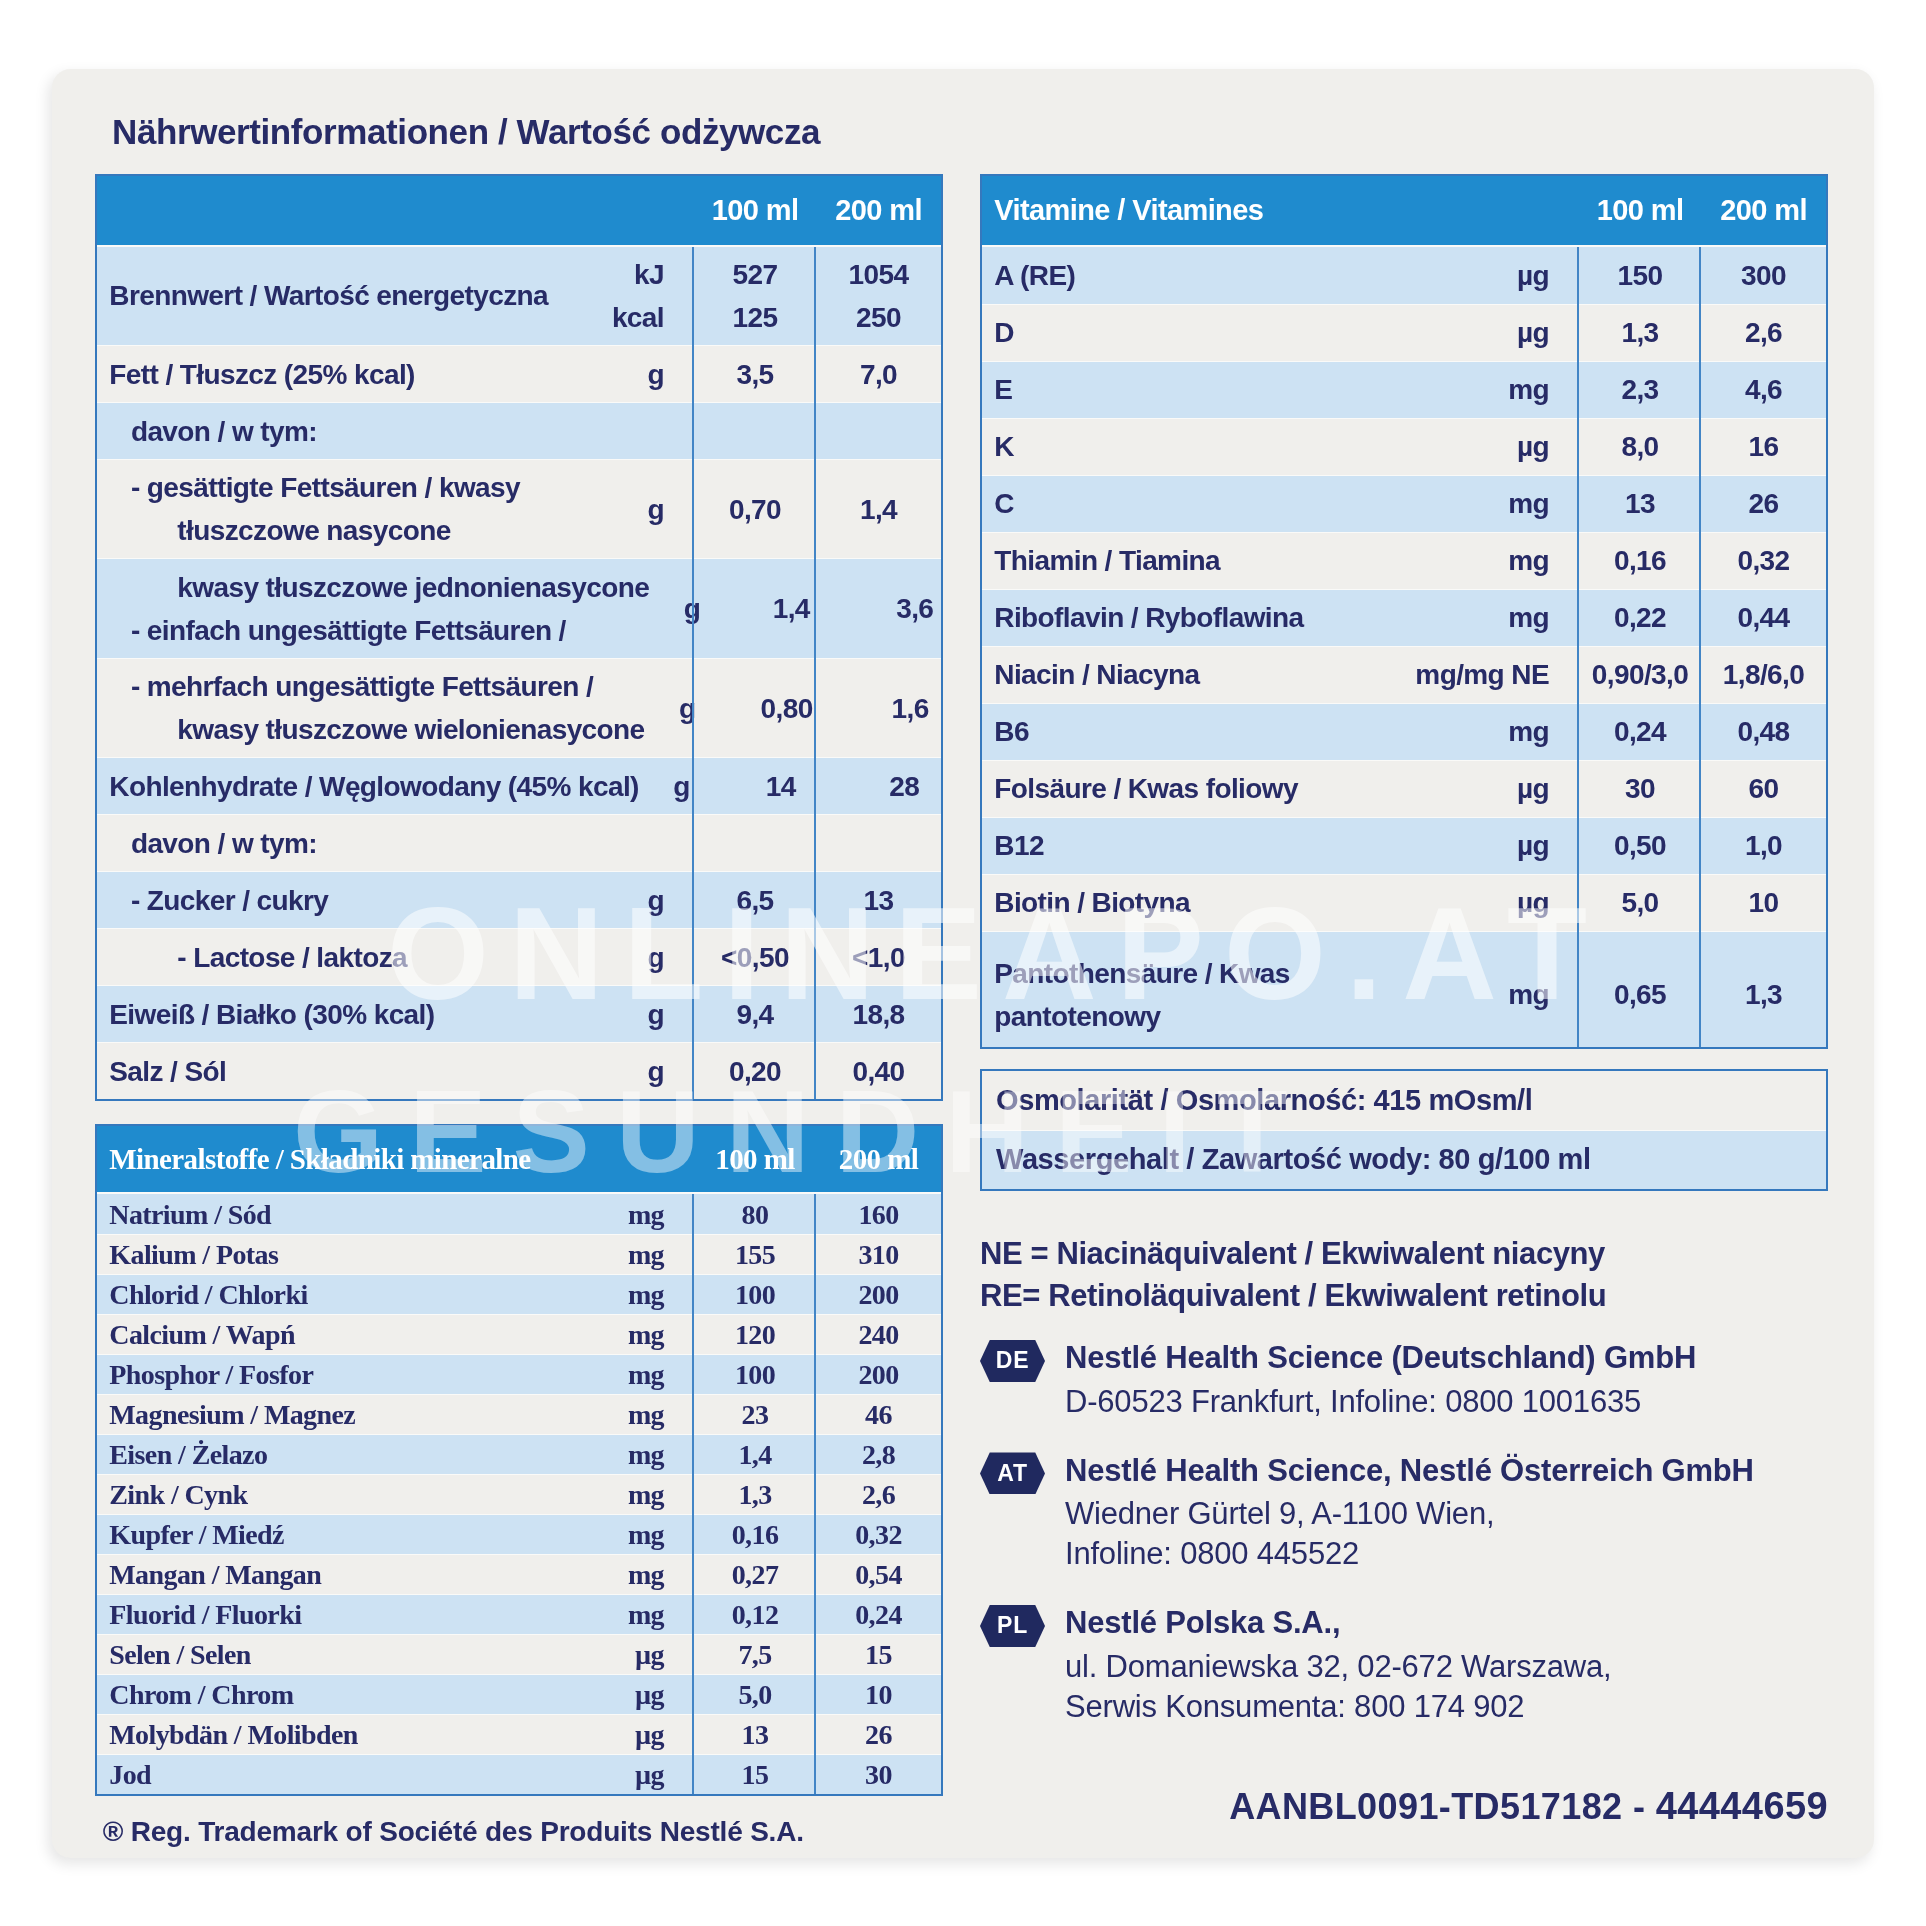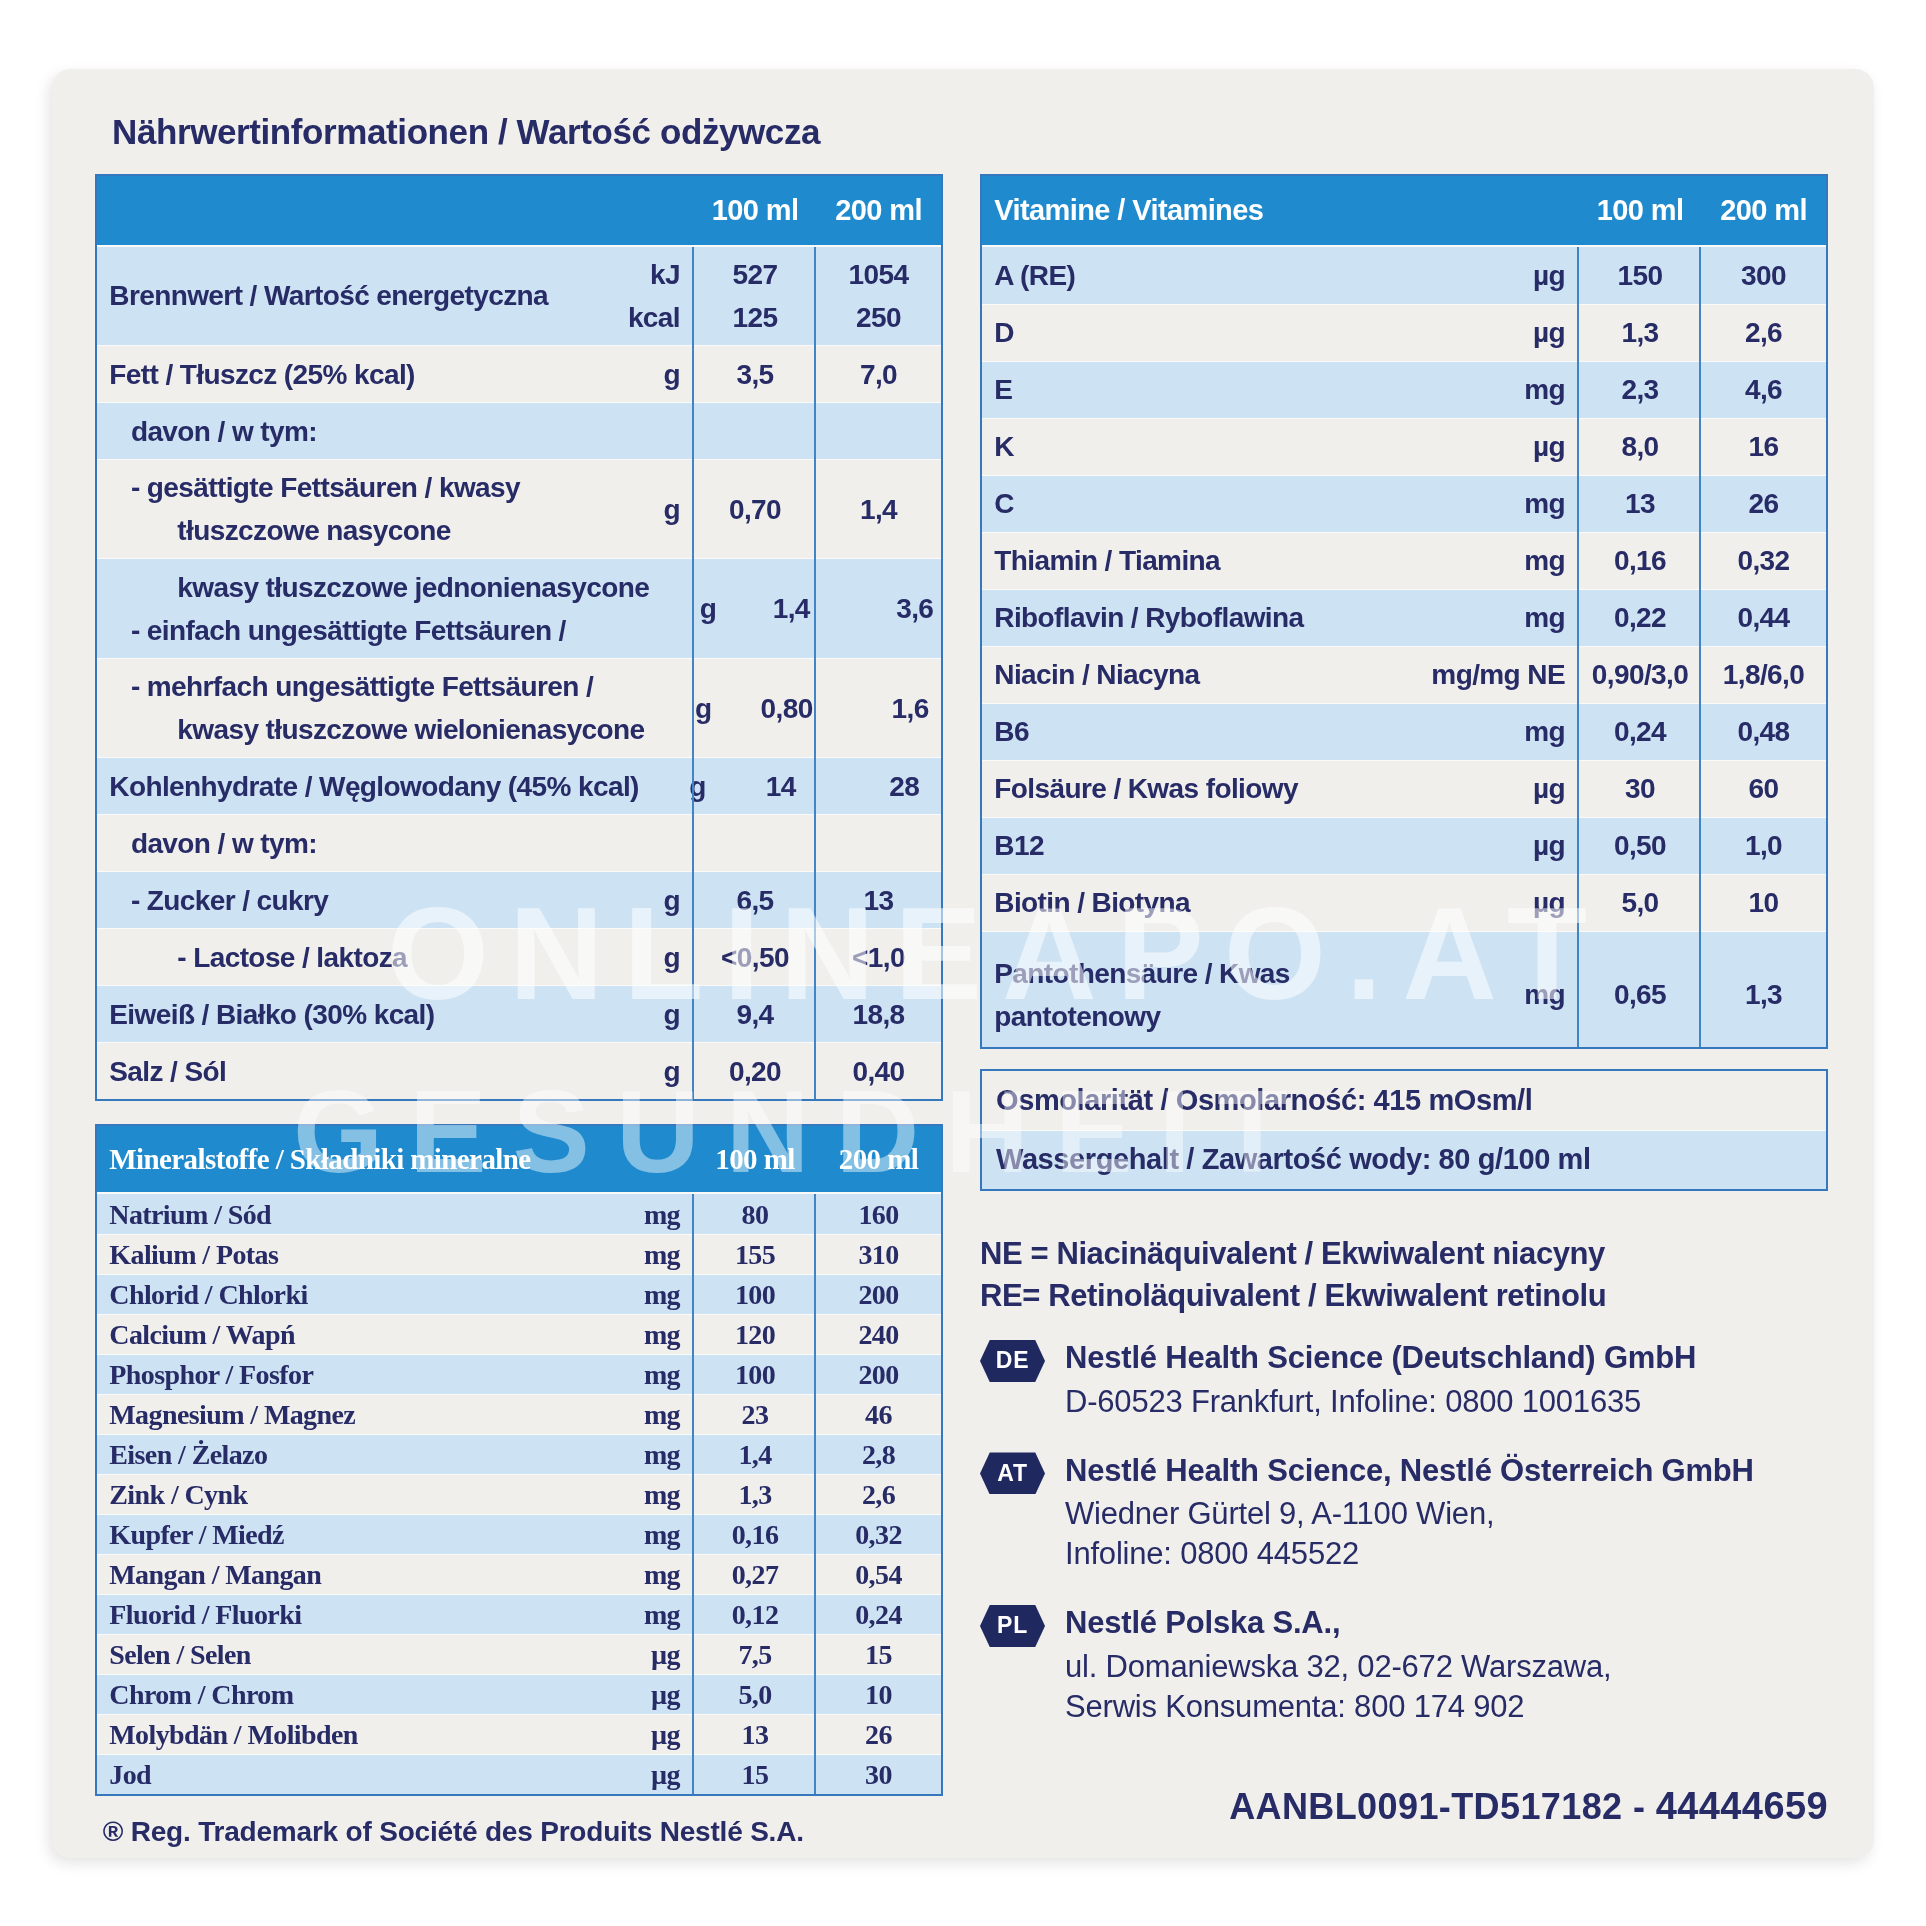--- a/index.html
+++ b/index.html
@@ -30,21 +30,21 @@
   .thead{display:grid;grid-template-columns:1fr 81px 122px 125px;background:var(--hblue);
          height:71px;align-items:center;border-bottom:2.3px solid var(--gapline);color:#fff;}
   .th-label{padding-left:12.3px;font-size:29px;white-space:nowrap;}
   .th-val{text-align:center;font-size:29px;}
   .t-row{display:grid;grid-template-columns:1fr 81px 122px 125px;align-items:center;min-height:var(--rh);}
   .t-row + .t-row{border-top:1.5px solid var(--gapline);}
   .t-row.blue{background:var(--rowblue);}
   .t-row.gray{background:var(--rowgray);}
   .c-label{padding-left:12.3px;}
   .c-label .ln{white-space:nowrap;}
-  .c-unit{padding-right:14px;direction:rtl;white-space:nowrap;}
+  .c-unit{padding-right:30px;direction:rtl;white-space:nowrap;}
   .c-val{text-align:center;white-space:nowrap;}
   .ln{line-height:37px;}
   .dbl{padding:6.2px 0;}
   .dbl .ln{line-height:43px;}
   .t-row.tall{padding:20px 0 9.2px;}
   .ind1{padding-left:21.6px;}
   .ind2{padding-left:68px;}
   .vline{position:absolute;top:71px;bottom:0;width:2.3px;background:var(--sep);}
   .v1{right:125px;}
   .v2{right:247px;}

